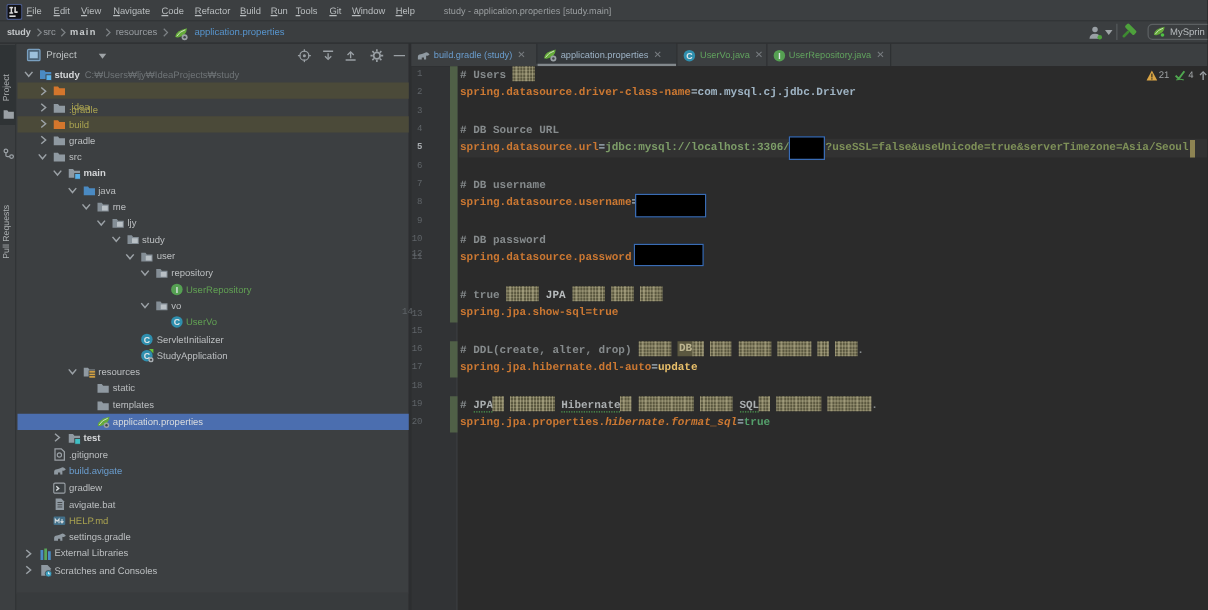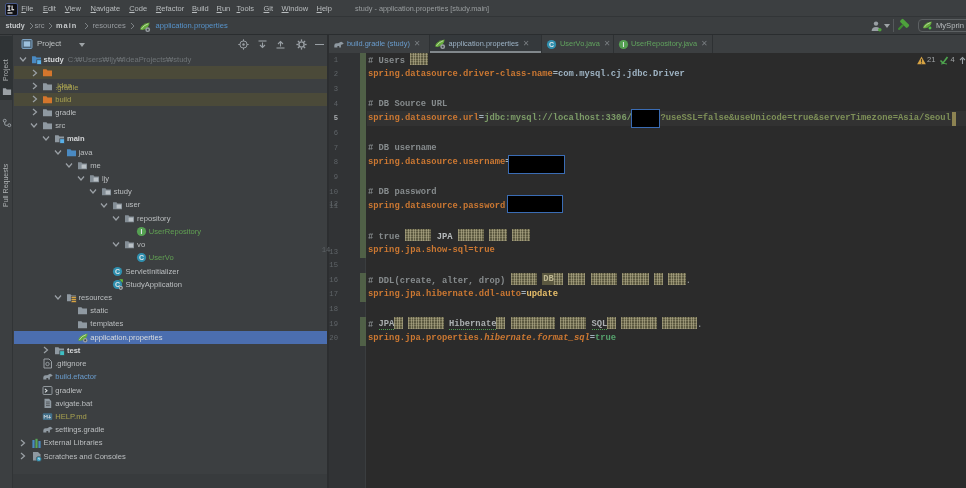--- a/index.html
+++ b/index.html
@@ -364,21 +364,21 @@
   </div>
 <svg class="abs" style="left:42.2px;top:358.1px" width="11" height="11" viewBox="0 0 11 11">
     <path d="M2,1 h5 l2.5,2.5 v6.5 h-7.5 z" fill="none" stroke="#9aa0a5" stroke-width="1"></path>
     <circle cx="5.5" cy="6" r="1.7" fill="none" stroke="#9aa0a5" stroke-width="0.9"></circle>
   </svg>
 <div class="row" style="left:55.2px;top:357.0px">.gitignore</div>
 <svg class="abs" style="left:42.2px;top:371.4px" width="11" height="11" viewBox="0 0 11 11">
     <path d="M1.3,8.6 V6.4 Q1.3,4.4 3.6,4.3 Q5.2,4.2 6.6,3.4 Q8.2,2.4 9.2,3.2 L10.4,4.2 Q10.8,4.6 10.2,5 L9,5.6 Q8.4,5.8 7.9,5.4 V8.6 H6.2 V7 H4.4 V8.6 Z" fill="#8f99a1"></path>
   </svg>
 <div class="row" style="left:55.2px;top:370.3px">
-    <span class="blu">build.efactor</span>
+    <span class="blu">build.avigate</span>
   </div>
 <svg class="abs" style="left:42.2px;top:384.6px" width="11" height="11" viewBox="0 0 11 11">
     <rect x="1" y="1.5" width="9" height="8" rx="1" fill="#3b4043" stroke="#9aa0a5" stroke-width="0.9"></rect>
     <polyline points="3,4 5,5.7 3,7.4" fill="none" stroke="#d7dbdd" stroke-width="1.1"></polyline>
   </svg>
 <div class="row" style="left:55.2px;top:383.5px">gradlew</div>
 <svg class="abs" style="left:42.2px;top:397.8px" width="11" height="11" viewBox="0 0 11 11">
     <path d="M2.5,0.8 h4.5 l2.2,2.2 v7 h-6.7 z" fill="#8f99a1"></path>
     <g stroke="#3c3f41" stroke-width="0.7">
       <line x1="4" y1="4" x2="7.8" y2="4"></line>

